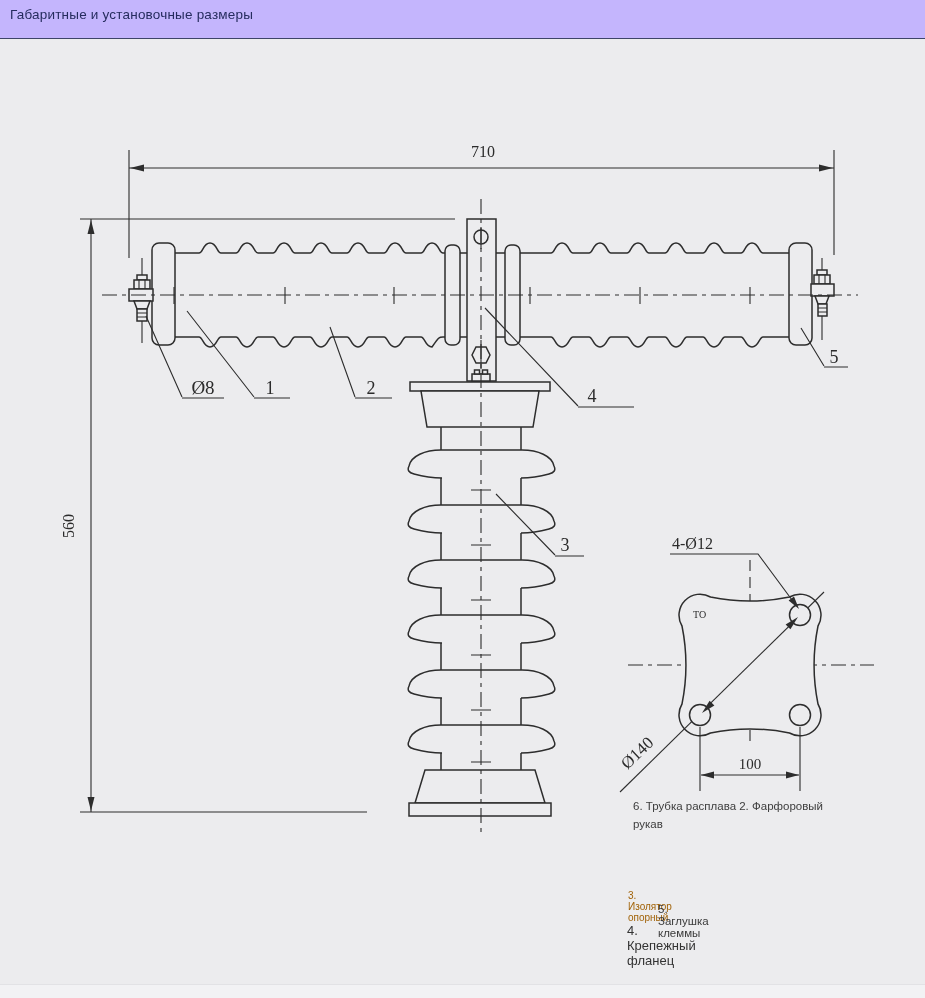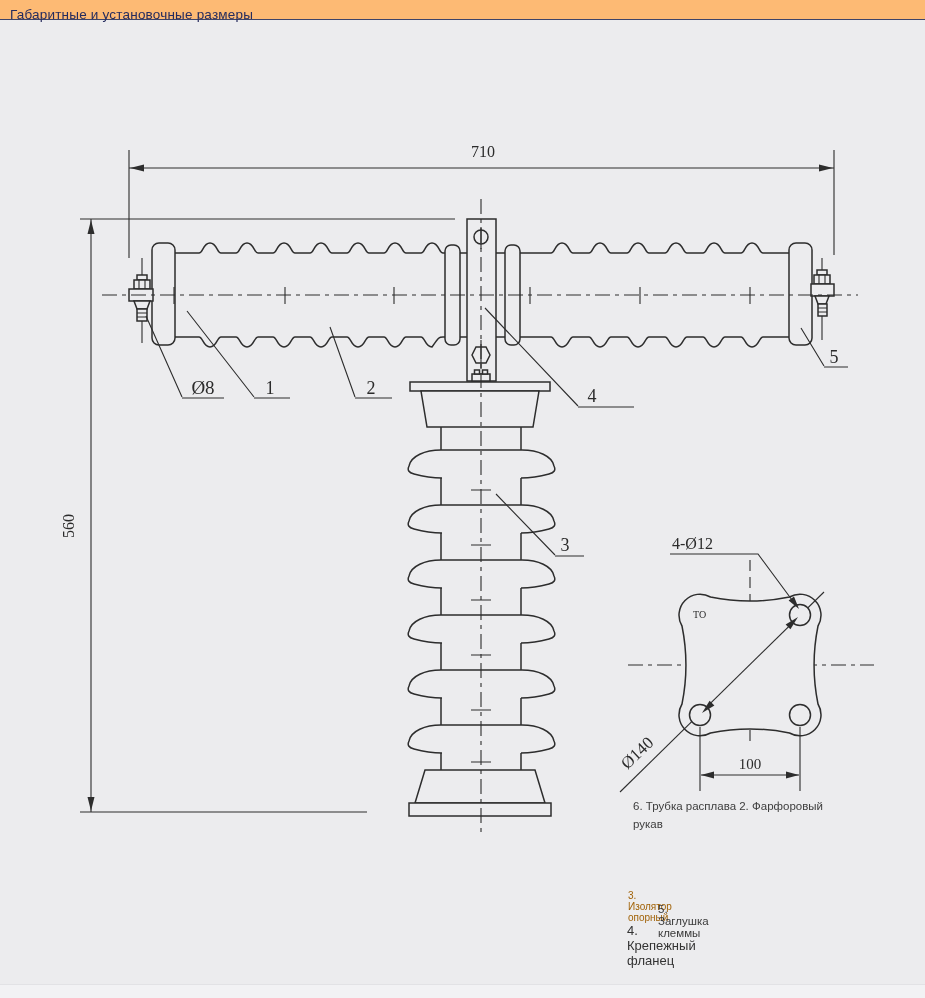--- a/index.html
+++ b/index.html
@@ -2,22 +2,22 @@
 <html><head>
 <meta charset="utf-8">
 <style>
   html,body{margin:0;padding:0;}
   body{
     width:925px;height:998px;position:relative;overflow:hidden;
     background:#ececee;
     font-family:"Liberation Sans", sans-serif;
   }
   .header{
-    position:absolute;left:0;top:0;width:925px;height:20px;
-    background:#fdba74;border-bottom:1px solid #3e4468;box-sizing:border-box;
+    position:absolute;left:0;top:0;width:925px;height:39px;
+    background:#c4b5fd;border-bottom:1px solid #3e4468;box-sizing:border-box;
   }
   .header .title{
     position:absolute;left:10px;top:7px;
     font-size:13.5px;color:#262c5e;letter-spacing:.2px;
   }
   .drawing{position:absolute;left:12px;top:0;width:925px;height:998px;}
   .legend{position:absolute;color:#3d3d3d;}
   .legend .l1{position:absolute;left:633px;top:798px;font-size:11.5px;width:260px;line-height:16px;}
   .legend .l1b{position:absolute;left:633px;top:818px;font-size:11.5px;}
   .legend .l3{position:absolute;left:628px;top:890px;font-size:10px;color:#a16207;}

